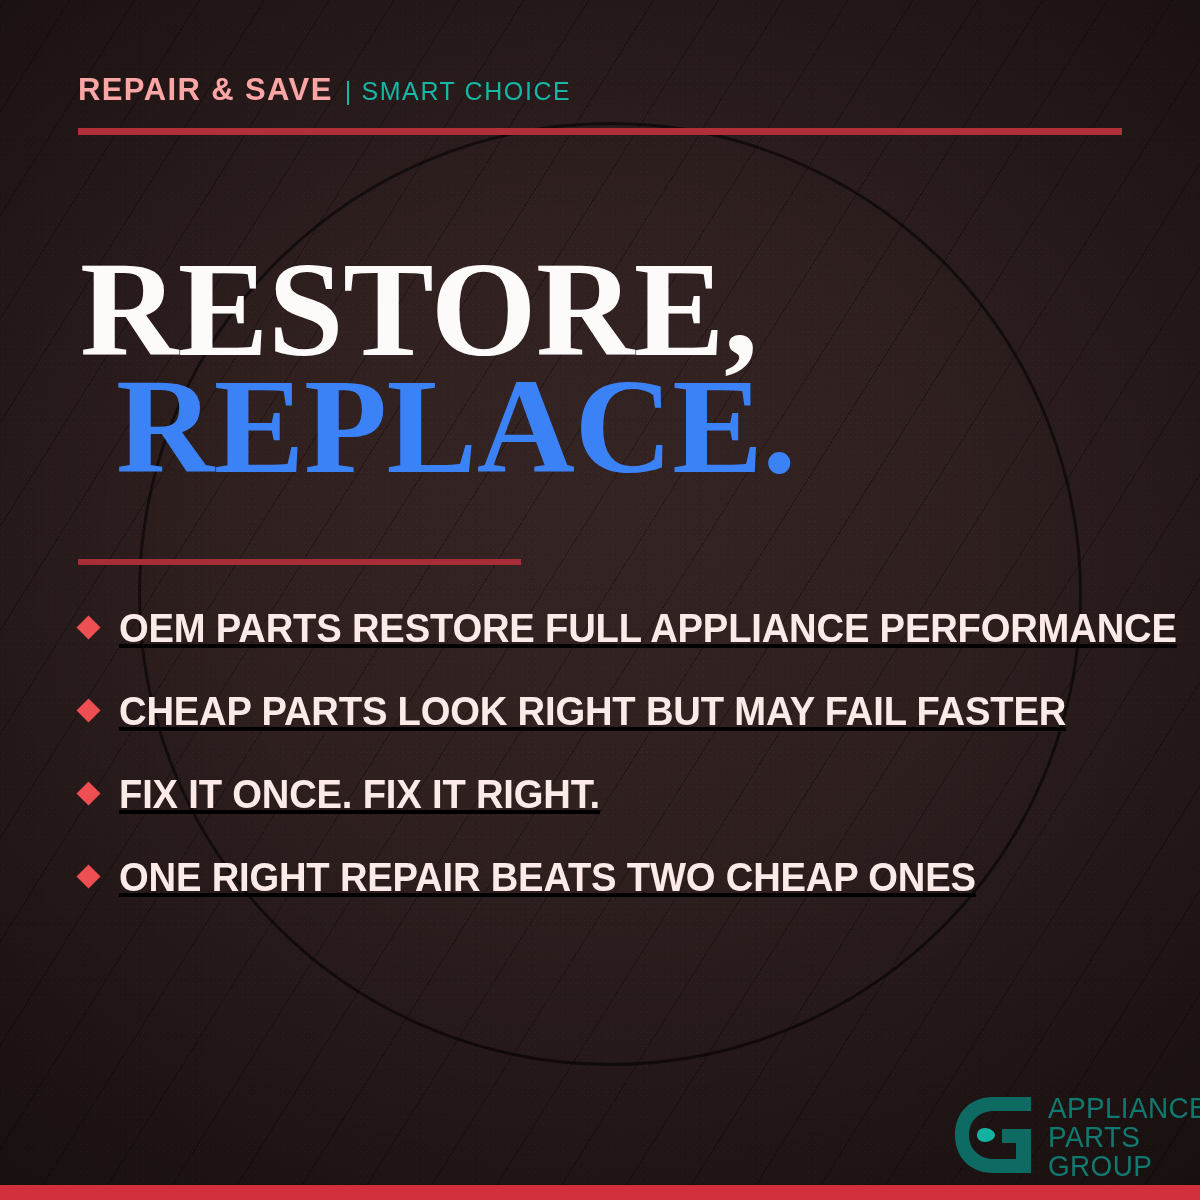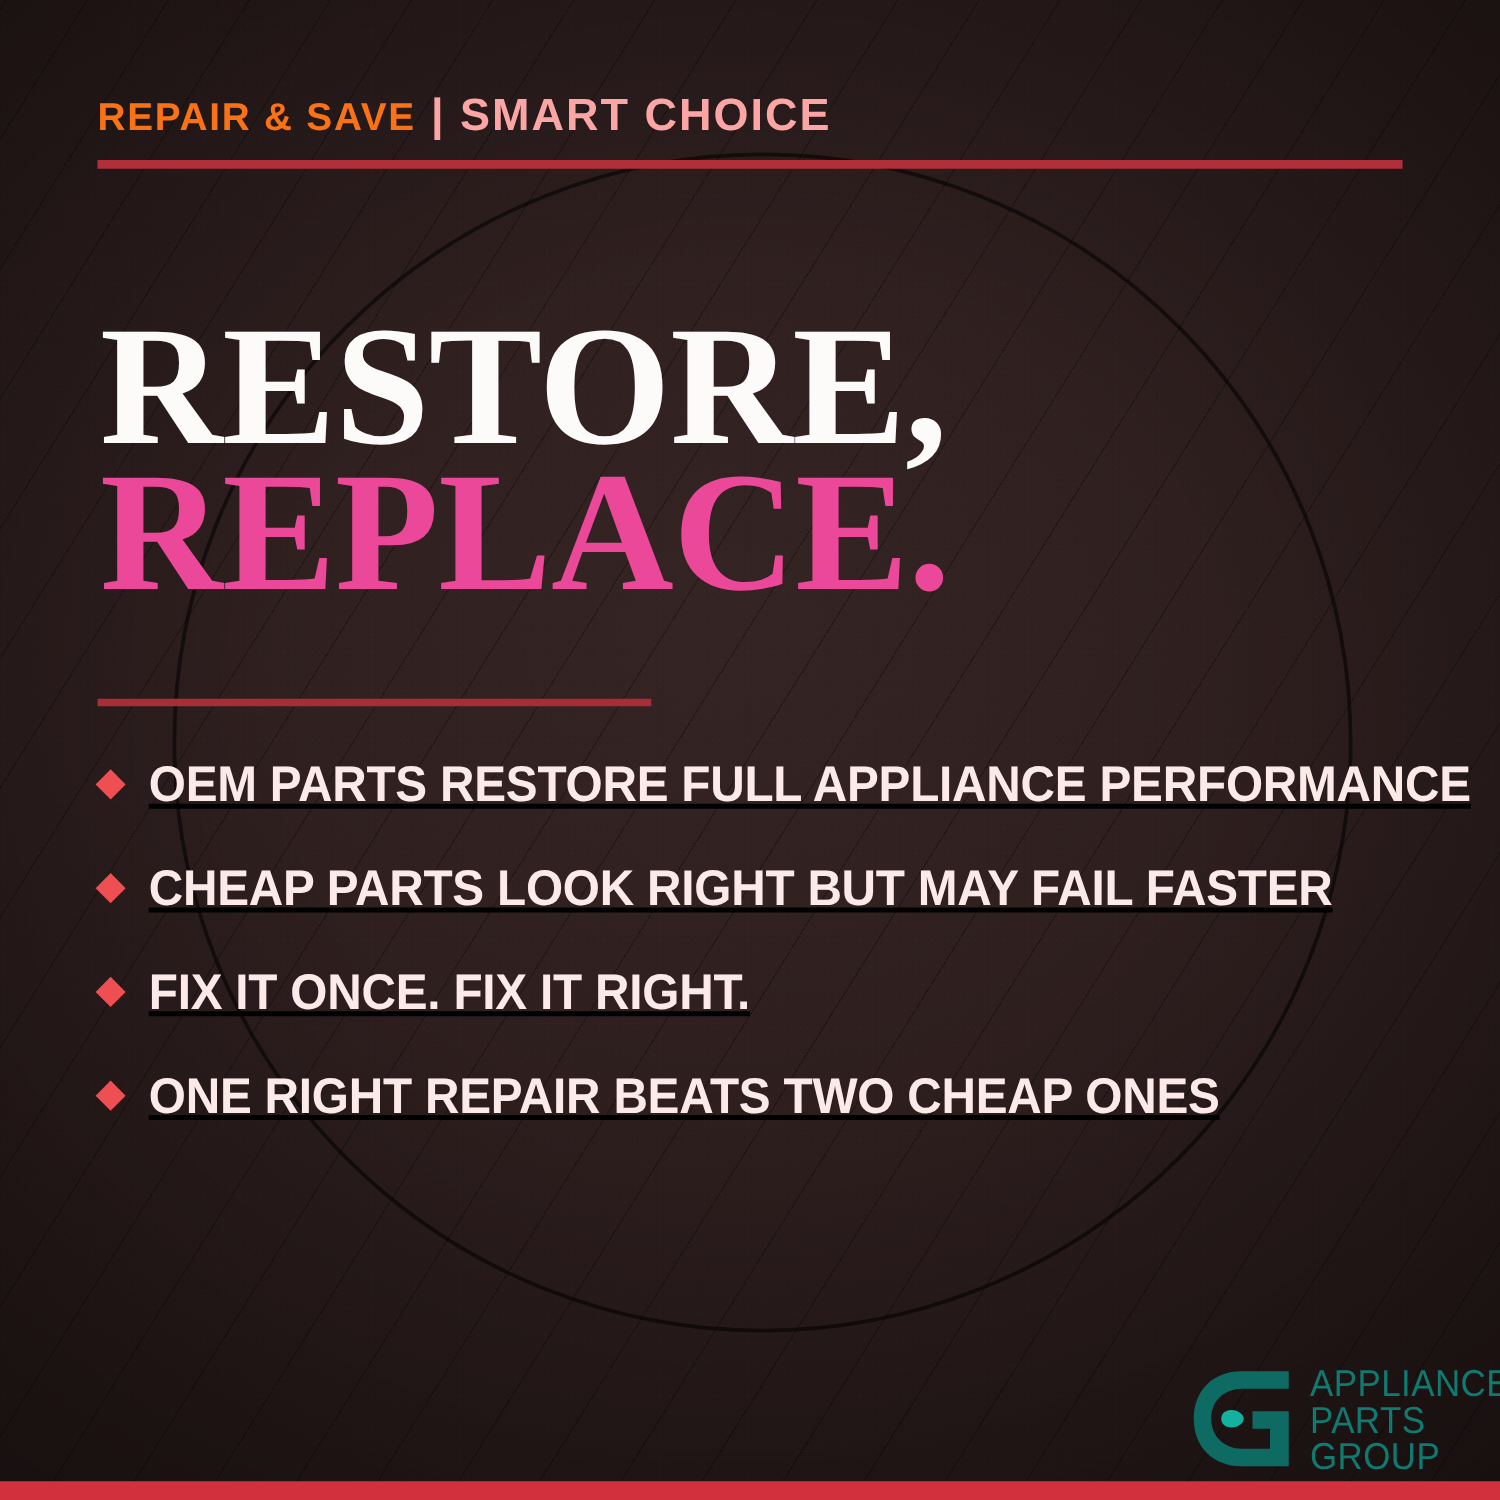--- a/index.html
+++ b/index.html
@@ -78,27 +78,27 @@
     position: absolute;
     left: 78px;
     top: 74px;
     white-space: nowrap;
     line-height: 1;
   }
   .eyebrow .strong {
     font-size: 31px;
     font-weight: bold;
     letter-spacing: 1.4px;
-    color: #f97316;
+    color: #fca5a5;
   }
   .eyebrow .light {
-    font-size: 36px;
-    font-weight: bold;
+    font-size: 25px;
+    font-weight: normal;
     letter-spacing: 1.6px;
-    color: #fca5a5;
+    color: #14b8a6;
     margin-left: 12px;
   }
 
   .rule-top {
     position: absolute;
     left: 78px;
     top: 128px;
     width: 1044px;
     height: 7px;
     background: #b02f39;
@@ -114,21 +114,22 @@
     font-size: 136px;
     line-height: 0.86;
     letter-spacing: -0.5px;
   }
   .headline .l1, .headline .l2 {
     display: block;
     color: #fdfbf9;
   }
   .headline .l3 {
     display: block;
-    color: #ec4899;
+    color: #3b82f6;
+    margin-left: 36px;
   }
 
   .rule-mid {
     position: absolute;
     left: 78px;
     top: 559px;
     width: 443px;
     height: 6px;
     background: #a72d36;
   }

